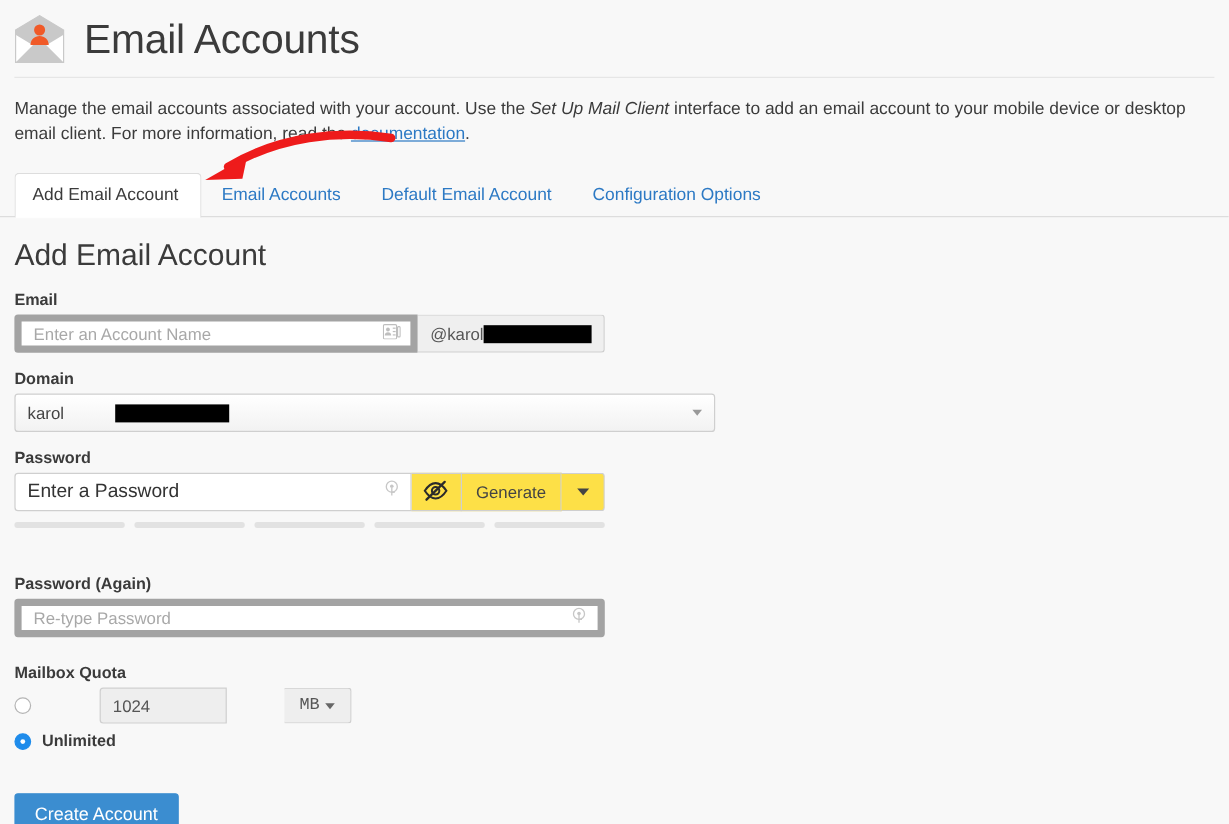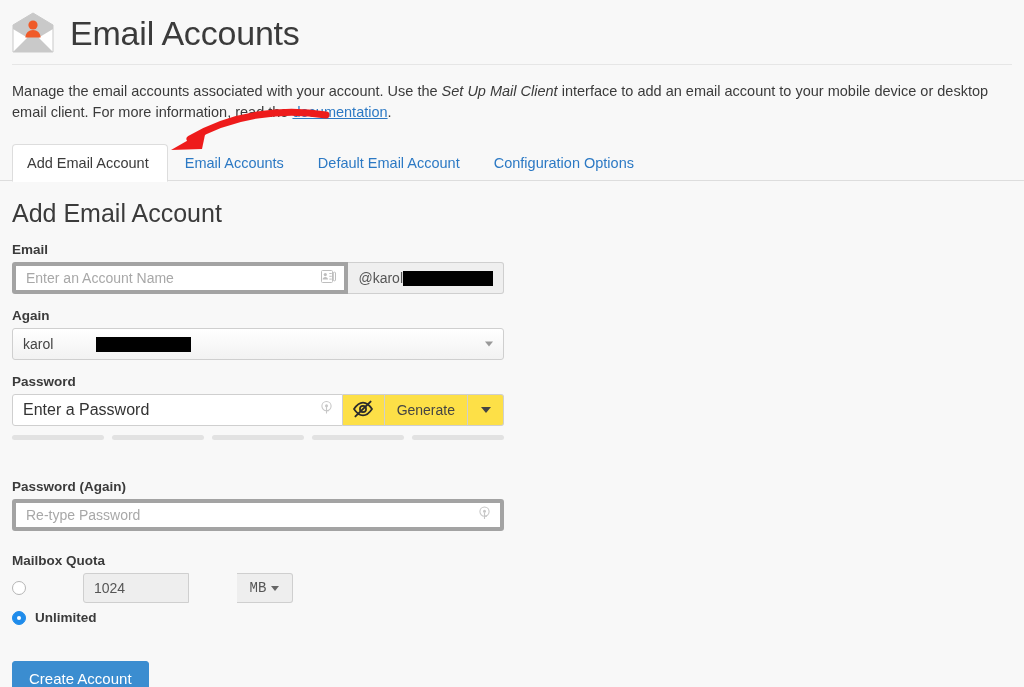--- a/index.html
+++ b/index.html
@@ -118,21 +118,21 @@
   }
   .field-block { margin-bottom: 14px; }
 
   .input-group {
     display: flex;
     width: 492px;
     height: 32px;
   }
   .text-input {
     flex: 1 1 auto;
-    border: 4px solid #a3a3a3;
+    border: 6px solid #a3a3a3;
     border-radius: 3px 0 0 3px;
     background: #ffffff;
     font-size: 14px;
     color: #999999;
     padding: 0 30px 0 10px;
     display: flex;
     align-items: center;
     position: relative;
     min-width: 0;
   }
@@ -158,21 +158,21 @@
   .inline-icon {
     position: absolute;
     right: 8px;
     top: 50%;
     transform: translateY(-50%);
     opacity: .55;
   }
 
   
   .select-box {
-    width: 492px;
+    width: 584px;
     height: 32px;
     border: 1px solid #cfcfcf;
     border-radius: 3px;
     background: linear-gradient(#ffffff, #f2f2f2);
     display: flex;
     align-items: center;
     padding: 0 10px;
     font-size: 14px;
     color: #444444;
     position: relative;
@@ -370,21 +370,21 @@
         </div>
         <div class="input-addon">
           <span>@karol</span>
             <span class="redact" style="width:90px"></span>
         </div>
       </div>
     </div>
 
     
     <div class="field-block">
-      <div class="field-label">Again</div>
+      <div class="field-label">Domain</div>
       <div class="select-box">
         <span>karol</span>
           <span class="redact" style="width:95px"></span>
         <span class="select-caret"></span>
       </div>
     </div>
 
     
     <div class="field-block">
       <div class="field-label">Password</div>

